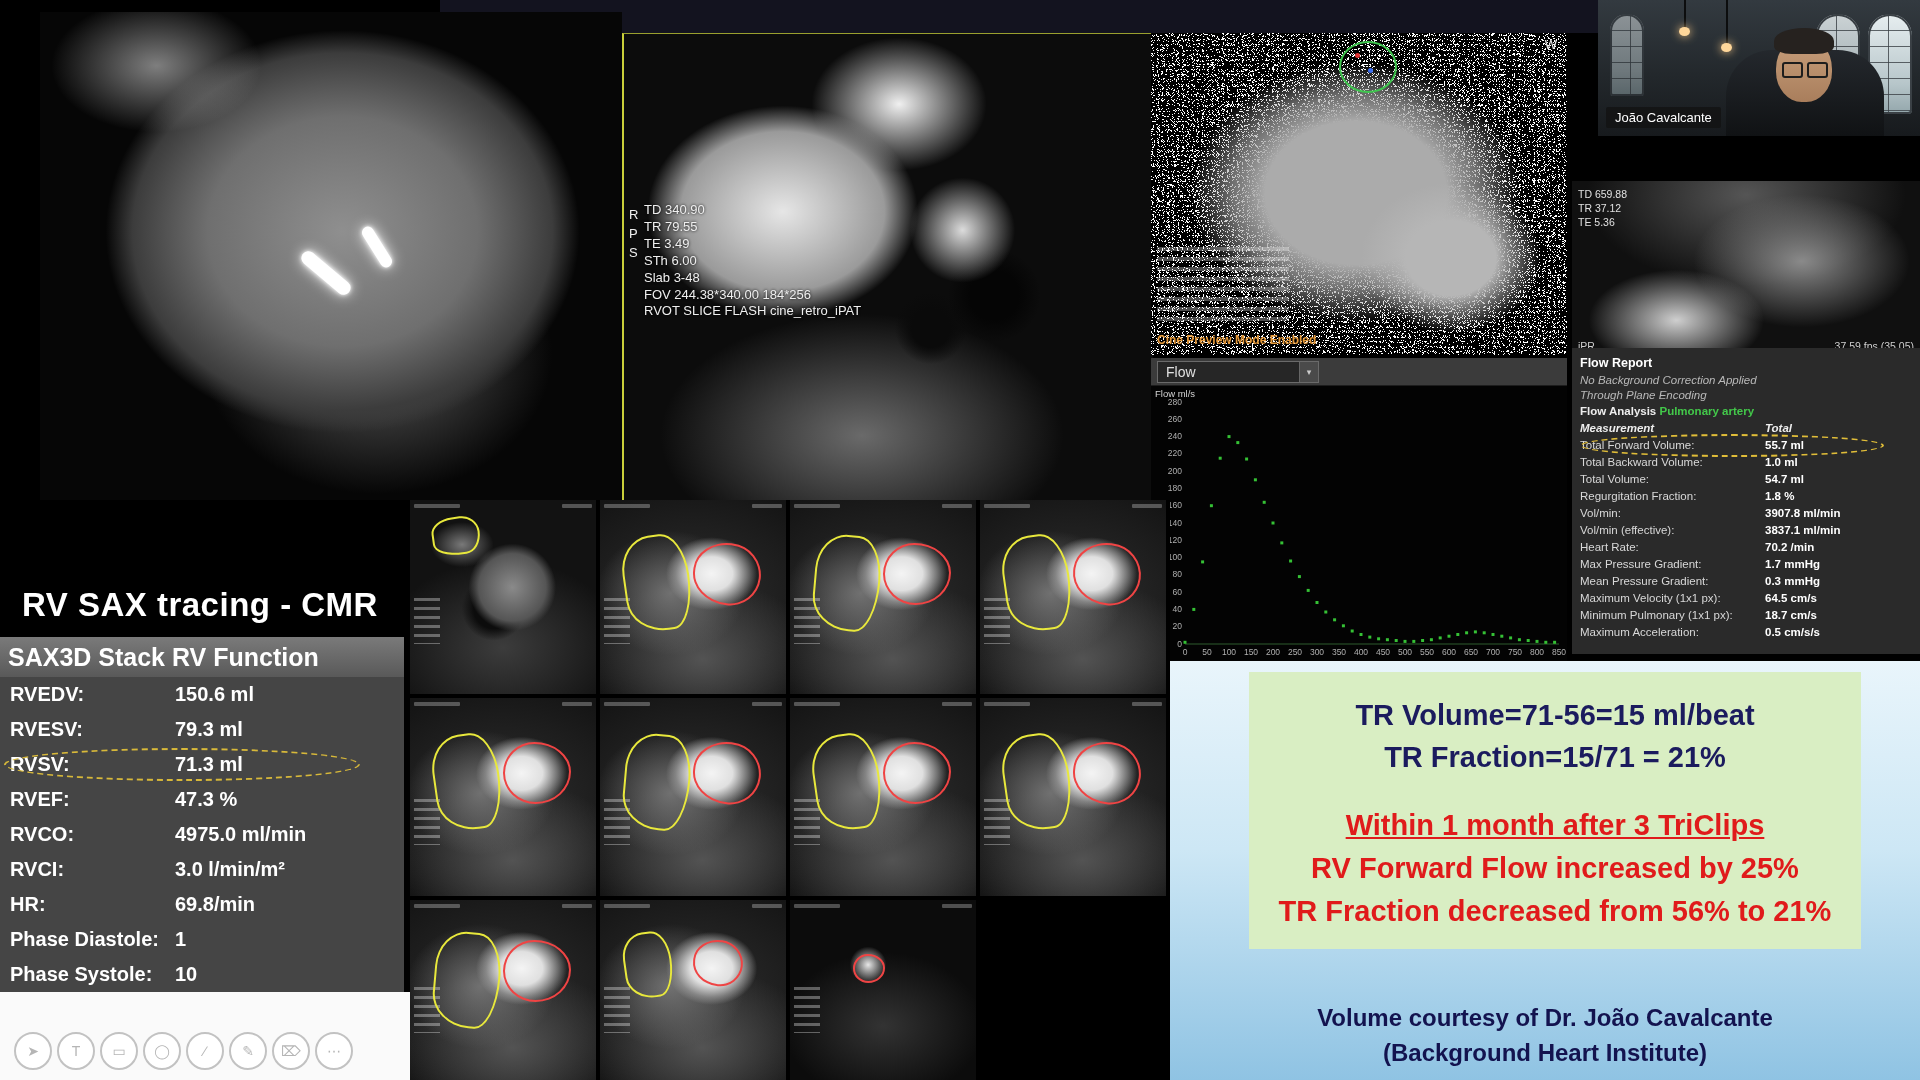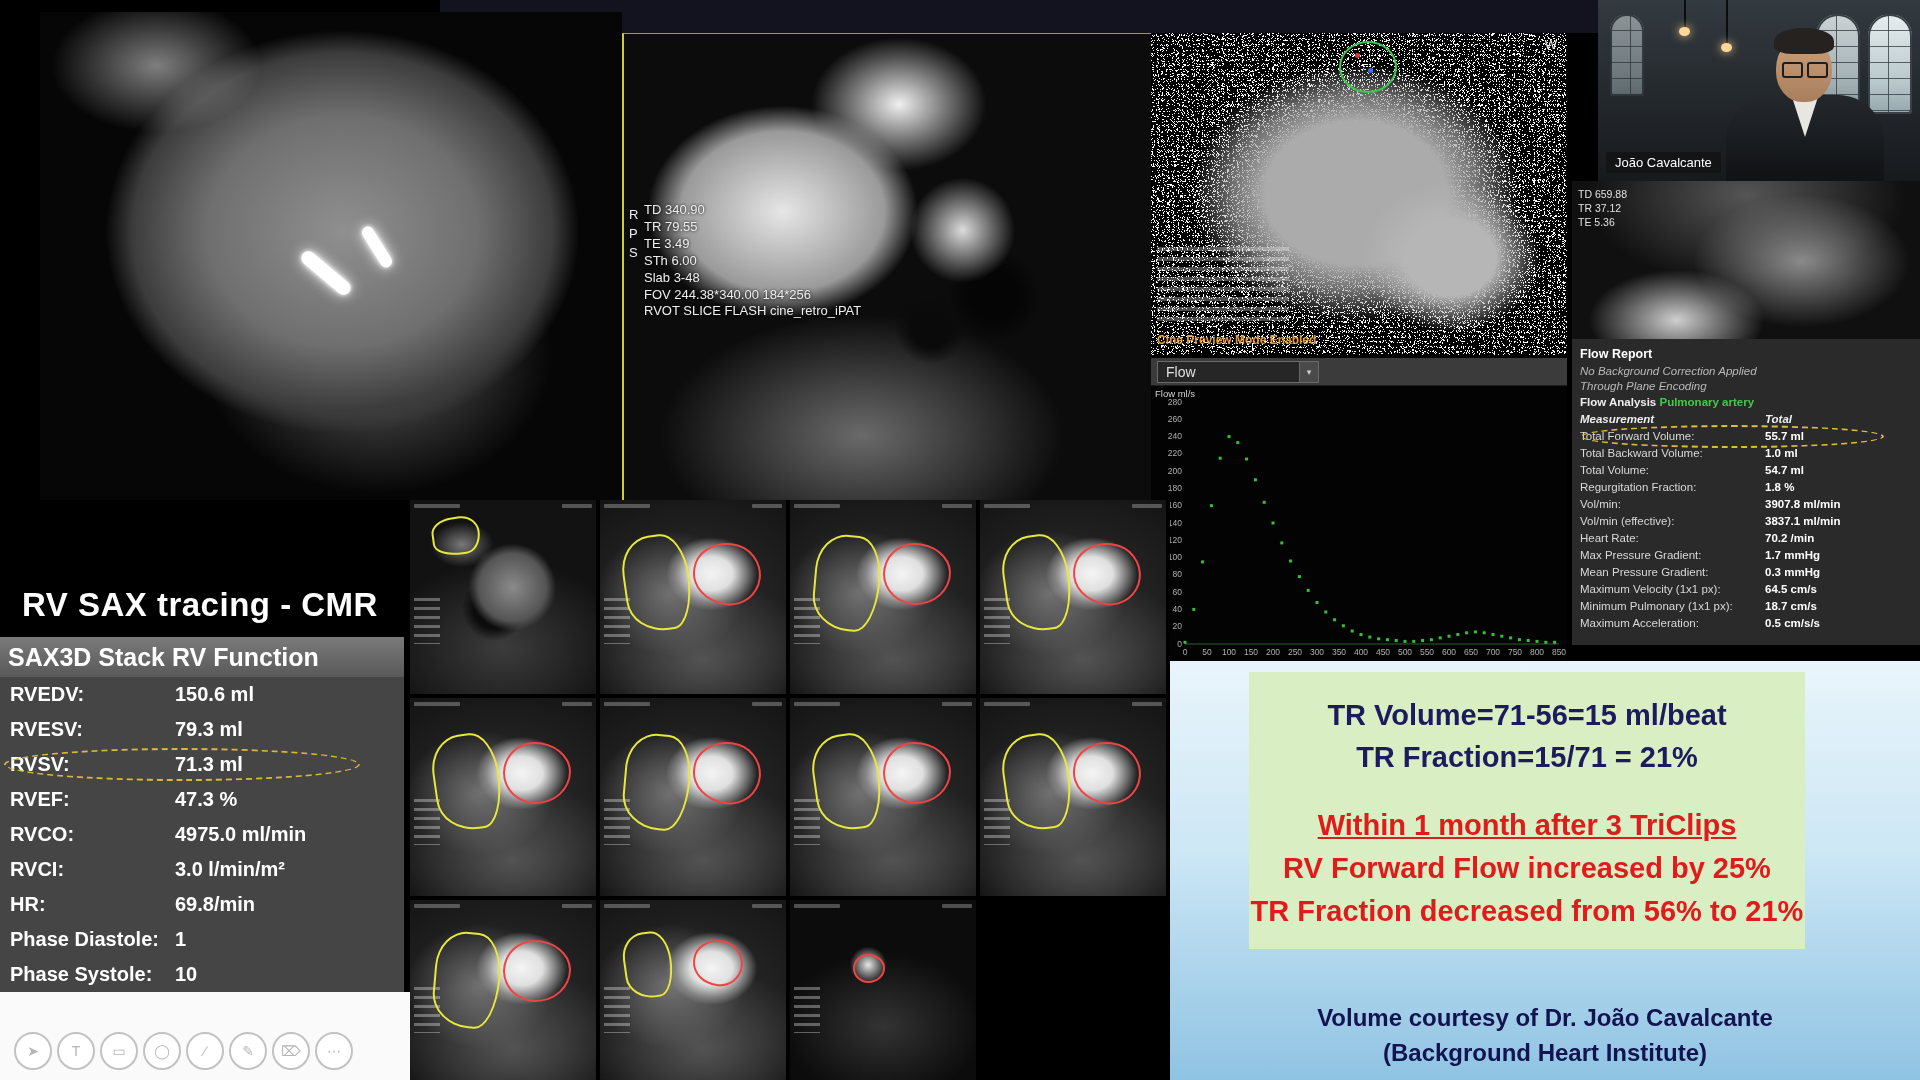--- a/index.html
+++ b/index.html
@@ -47,21 +47,21 @@
   #roi{left:188px;top:8px;width:54px;height:48px;border:2px solid #3fc74f;border-radius:50%;}
   .roi-dot{position:absolute;width:5px;height:5px;border-radius:50%;}
   .dot-red{left:14px;top:10px;background:#e03333;}
   .dot-blue{left:27px;top:25px;background:#3a6df0;}
   #phase-w{right:10px;top:4px;color:#f2f2f2;font-size:13px;}
   #phase-illegible{left:6px;bottom:28px;width:132px;height:80px;opacity:.55;
     background:repeating-linear-gradient(rgba(255,255,255,.55) 0 4px, transparent 4px 10px);}
   #phase-status{left:6px;bottom:8px;color:#e69a3a;font-size:12px;font-weight:bold;}
 
   
-  #webcam{left:1598px;top:0;width:322px;height:181px;overflow:hidden;
+  #webcam{left:1598px;top:0;width:322px;height:136px;overflow:hidden;
     background:linear-gradient(180deg,#333a40 0%,#23282c 55%,#171a1d 100%);}
   .win{position:absolute;top:14px;width:44px;height:100px;border-radius:22px 22px 4px 4px;
     background:
       linear-gradient(rgba(58,64,69,.8) 1px, transparent 1px) 0 0/100% 16px,
       linear-gradient(90deg, transparent 20px, rgba(58,64,69,.8) 20px 21px, transparent 21px),
       linear-gradient(#e7eef0,#b7c6ca 70%,#93a6ab);
     box-shadow:inset 0 0 0 2px #3a4045;}
   .w1{right:8px;}.w2{right:60px;opacity:.85;}.w3{left:12px;width:34px;height:82px;opacity:.5;}
   .lamp-stem{position:absolute;top:0;width:2px;background:#0c0d0e;}
   .ls1{left:86px;height:28px;}.ls2{left:128px;height:44px;}
@@ -94,21 +94,21 @@
   #flow-dropdown{position:absolute;left:6px;top:3px;width:160px;height:20px;background:#262626;
     border:1px solid #6a6a6a;display:flex;align-items:center;justify-content:space-between;cursor:pointer;}
   #flow-dropdown .dlabel{color:#e0e0e0;font-size:14px;padding-left:8px;}
   #flow-dropdown .caret{width:18px;height:100%;background:#4a4a4a;border-left:1px solid #666;
     color:#ccc;font-size:9px;display:flex;align-items:center;justify-content:center;}
   #flow-svg text{font-family:"Liberation Sans",sans-serif;}
   #flow-svg .tick{fill:#b0b0b0;font-size:8.5px;}
   #flow-svg .axis-title{fill:#d5d5d5;font-size:9.5px;}
 
   
-  #report-pane{left:1572px;top:339px;width:348px;height:306px;background:#2a2a2a;
+  #report-pane{left:1572px;top:348px;width:348px;height:306px;background:#2a2a2a;
     padding:8px 8px 0 8px;box-sizing:border-box;color:#ddd;font-size:11.5px;}
   #report-title{font-weight:bold;color:#fff;font-size:12.5px;margin-bottom:3px;}
   .rep-note{font-style:italic;color:#b9b9b9;line-height:15px;}
   #rep-analysis{line-height:17px;color:#eee;font-weight:bold;}
   #rep-analysis .green{color:#43c84a;}
   #rep-cols{display:flex;font-style:italic;font-weight:bold;color:#eee;line-height:17px;}
   #rep-cols .c1{flex:0 0 185px;}
   .frow{display:flex;line-height:17px;position:relative;}
   .frow .lbl{flex:0 0 185px;color:#d8d8d8;}
   .frow .val{flex:1;font-weight:bold;color:#fff;}
@@ -162,21 +162,21 @@
   .sax-tile.tiny .c-red{width:28px;height:25px;left:34%;top:30%;}
   .bar{position:absolute;background:rgba(255,255,255,.28);height:4px;border-radius:1px;}
   .b1{top:4px;left:4px;width:46px;}
   .b2{top:4px;right:4px;width:30px;}
   .b4{position:absolute;left:4px;bottom:26%;width:26px;height:46px;
     background:repeating-linear-gradient(rgba(255,255,255,.33) 0 3px, transparent 3px 9px);}
 
   
   #blue-panel{left:1170px;top:661px;width:750px;height:419px;
     background:linear-gradient(180deg,#e9f5fb 0%,#cde7f5 45%,#8fc3e3 100%);}
-  #green-box{left:1249px;top:672px;width:556px;height:277px;background:#d9eec3;
+  #green-box{left:1249px;top:672px;width:612px;height:277px;background:#d9eec3;
     display:flex;flex-direction:column;align-items:center;padding-top:22px;box-sizing:border-box;}
   .sum-line{font-size:29px;font-weight:bold;color:#1b1b5e;line-height:42px;}
   .sum-red{font-size:29px;font-weight:bold;color:#e01b1b;line-height:43px;}
   .sum-red.u{text-decoration:underline;margin-top:26px;}
   #credit{left:1170px;top:1000px;width:750px;text-align:center;color:#13134f;
     font-size:24px;font-weight:bold;line-height:35px;}
 </style>
 </head>
 <body>
 

